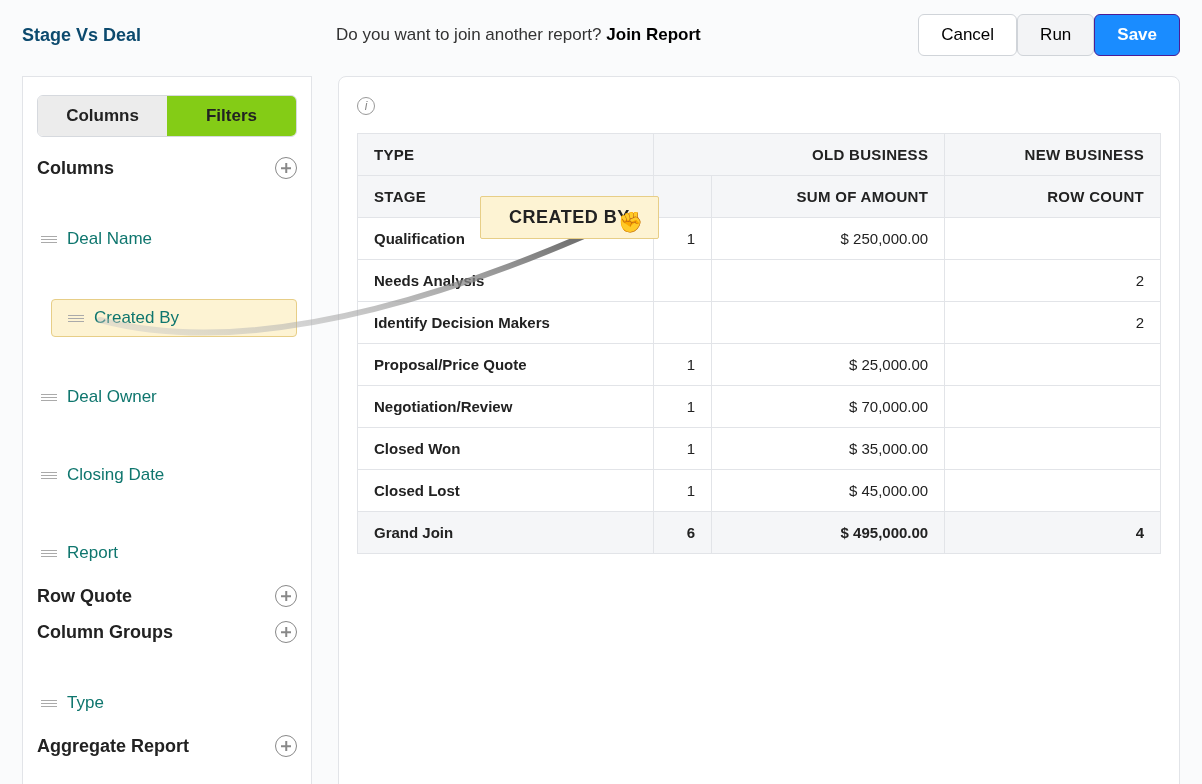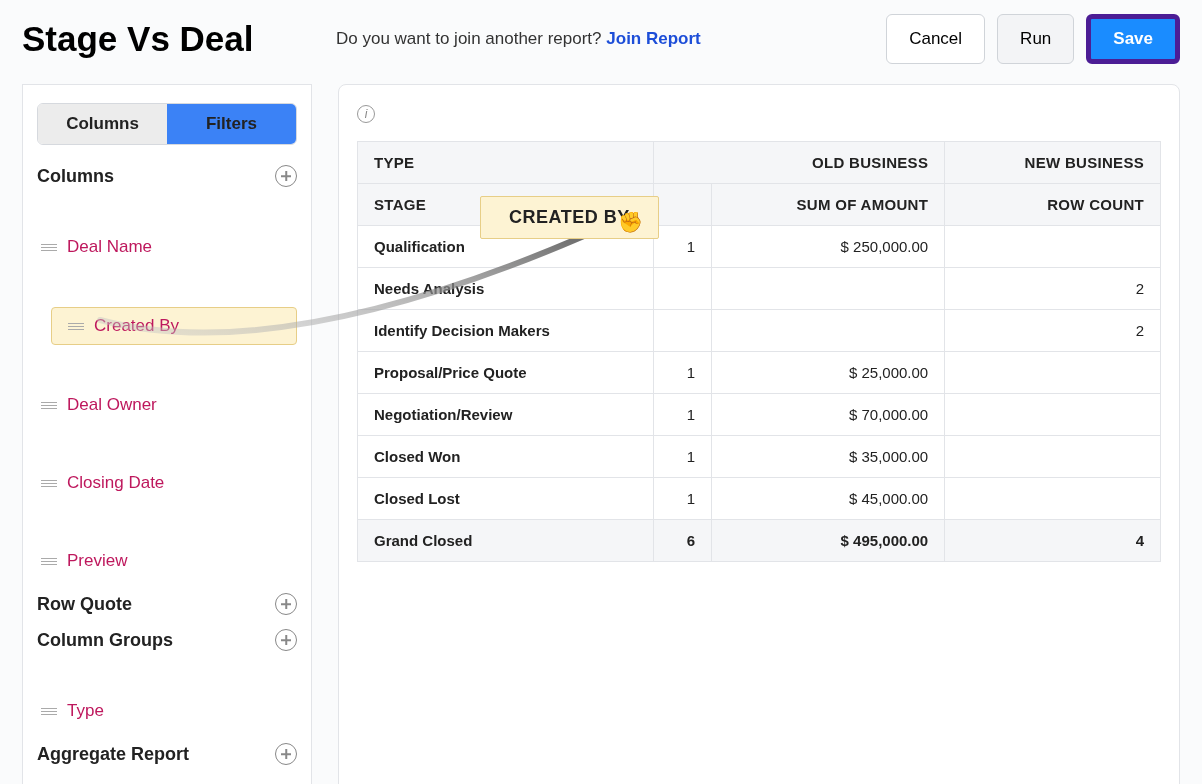--- a/index.html
+++ b/index.html
@@ -1,38 +1,38 @@
 <!DOCTYPE html>
 <html><head>
 <meta charset="utf-8">
 <style>
   * { box-sizing: border-box; }
   body { margin:0; font-family: "Segoe UI", "Helvetica Neue", Arial, sans-serif; background:#fafbfc; color:#222; width:1202px; height:784px; overflow:hidden; position:relative; }
   .page { padding: 14px 22px 24px 22px; }
   .topbar { display:flex; align-items:center; }
-  .title { font-size:35px; font-weight:700; color:#000000; flex: 0 0 300px; }
+  .title { font-size:18px; font-weight:700; color:#0c4a6e; flex: 0 0 300px; }
   .toprest { flex:1; display:flex; align-items:center; justify-content:space-between; margin-left:14px; }
   .joinrow { font-size:17px; color:#333; }
-  .joinrow a { color:#1d4ed8; font-weight:600; text-decoration:none; }
-  .btnrow { display:flex; gap:12px; }
+  .joinrow a { color:#000000; font-weight:600; text-decoration:none; }
+  .btnrow { display:flex; }
   .btn { font-size:17px; font-weight:500; padding:10px 22px; border-radius:6px; border:1px solid #d0d4d9; background:#fff; cursor:pointer; }
   .btn.run { background:#f3f4f6; }
-  .btn.save { background:#1a8cff; color:#fff; border:5px solid #4c1d95; font-weight:600; }
+  .btn.save { background:#1a8cff; color:#fff; border:1px solid #4c1d95; font-weight:600; }
   .body { display:flex; margin-top:20px; gap:26px; }
   .sidebar { width:290px; background:#fff; border:1px solid #e2e4e8; border-radius:0; padding:18px 14px 22px 14px; }
   .tabs { display:flex; border:1px solid #d6d9de; border-radius:6px; overflow:hidden; margin-bottom:20px; }
-  .tab { flex:1; text-align:center; padding:10px 0; font-size:17px; font-weight:600; cursor:pointer; background:#3b82f6; }
+  .tab { flex:1; text-align:center; padding:10px 0; font-size:17px; font-weight:600; cursor:pointer; background:#84cc16; }
   .tab.active { background:#ececec; }
   .section-h { display:flex; align-items:center; justify-content:space-between; margin:14px 0 8px 0; }
   .section-h .lbl { font-size:18px; font-weight:700; }
   .plus { width:22px; height:22px; border:1.5px solid #888; border-radius:50%; position:relative; cursor:pointer; flex:0 0 auto; }
   .plus::before, .plus::after { content:""; position:absolute; background:#888; }
   .plus::before { left:5px; right:5px; top:50%; height:1.5px; transform:translateY(-50%); }
   .plus::after  { top:5px; bottom:5px; left:50%; width:1.5px; transform:translateX(-50%); }
-  .item { display:flex; align-items:center; padding:8px 4px; font-size:17px; color:#be185d; cursor:grab; border-radius:4px;margin-top:42px; }
+  .item { display:flex; align-items:center; padding:8px 4px; font-size:17px; color:#0f766e; cursor:grab; border-radius:4px;margin-top:42px; }
   .item .grip { width:16px; margin-right:10px; color:#aaa; font-size:14px; display:flex; flex-direction:column; gap:2px; }
   .grip span { display:block; height:1px; background:#aaa; }
   .item.sel { background:#fdf3d3; border:1px solid #e7ce87; padding-left:16px; margin-left:14px; }
   .preview { flex:1; background:#fff; border:1px solid #e2e4e8; border-radius:8px; padding:20px 18px 26px 18px; }
   .infobar { display:flex; align-items:center; gap:12px; color:#555; font-size:16px; margin-bottom:18px; }
   .infoicon { width:18px; height:18px; border:1.5px solid #999; border-radius:50%; display:inline-flex; align-items:center; justify-content:center; font-style:italic; font-size:12px; color:#888; }
   table.report { width:100%; border-collapse:collapse; font-size:15px; }
   table.report th, table.report td { border:1px solid #e2e4e8; padding:12px 16px; }
   table.report th { background:#f5f6f8; text-align:left; font-weight:700; letter-spacing:.3px; }
   table.report th.ctr, table.report td.ctr { text-align:right; }
@@ -105,21 +105,21 @@
             <span></span>
           </span>
           <span>Closing Date</span>
         </div>
       <div class="item">
           <span class="grip">
             <span></span>
             <span></span>
             <span></span>
           </span>
-          <span>Preview</span>
+          <span>Report</span>
         </div>
 
       <div class="section-h">
         <span class="lbl">Row Quote</span>
         <span class="plus"></span>
       </div>
 
       <div class="section-h">
         <span class="lbl">Column Groups</span>
         <span class="plus"></span>
@@ -200,21 +200,21 @@
               <td class="r">$ 35,000.00</td>
               <td class="r"></td>
             </tr>
         <tr>
               <td class="stage">Closed Lost</td>
               <td class="r">1</td>
               <td class="r">$ 45,000.00</td>
               <td class="r"></td>
             </tr>
         <tr class="gt">
-              <td>Grand Closed</td>
+              <td>Grand Join</td>
               <td class="r">6</td>
               <td class="r">$ 495,000.00</td>
               <td class="r">4</td>
             </tr>
       </tbody>
         </table>
     </div>
   </div>
 </div>
 

